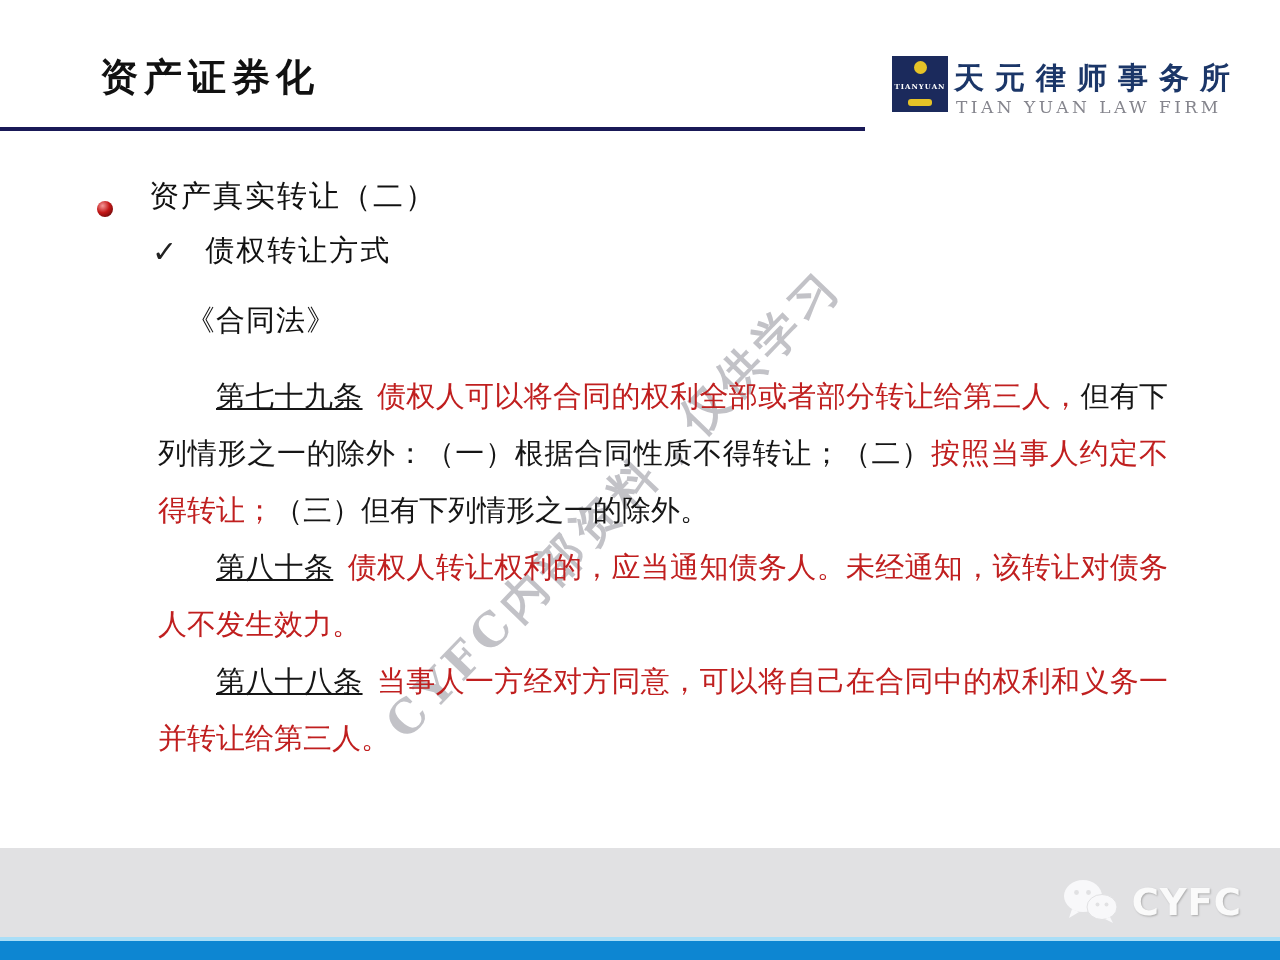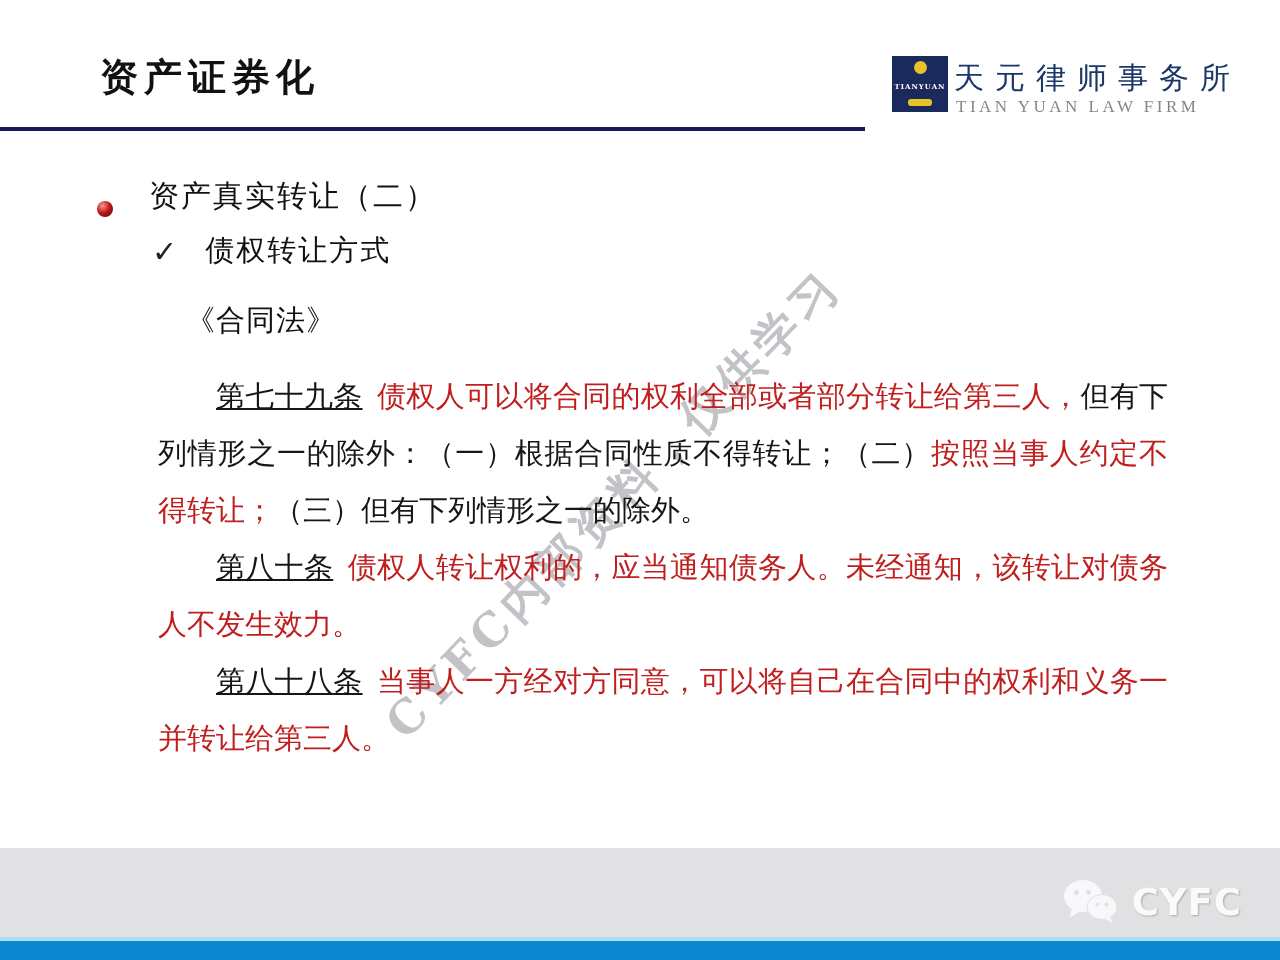--- a/index.html
+++ b/index.html
@@ -32,26 +32,26 @@
     padding: 5px 0 6px 0;
   }
   .logo-dot { width: 13px; height: 13px; border-radius: 50%; background: #e6c327; }
   .logo-mark-text {
     color: #ffffff; font-size: 7px; letter-spacing: 1px;
     font-family: "DejaVu Serif", serif; font-weight: bold;
   }
   .logo-dash { width: 24px; height: 7px; border-radius: 3px; background: #e6c327; }
   .logo-cn {
     position: absolute; left: 62px; top: 2px;
-    font-size: 30px; font-weight: normal; color: #1b3668;
+    font-size: 30px; font-weight: bold; color: #1b3668;
     letter-spacing: 11px; white-space: nowrap;
   }
   .logo-en {
     position: absolute; left: 64px; top: 41px;
-    font-size: 17px; color: #85858d; letter-spacing: 3.5px; white-space: nowrap; font-family: Liberation Serif, serif;
+    font-size: 17px; color: #85858d; letter-spacing: 3.5px; white-space: nowrap;
   }
 
   
   .watermark {
     position: absolute; left: 395px; top: 700px;
     transform-origin: 0 50%;
     transform: rotate(-46deg);
     font-size: 46px; letter-spacing: 6px;
     color: rgba(143,143,153,0.55);
     white-space: nowrap;

